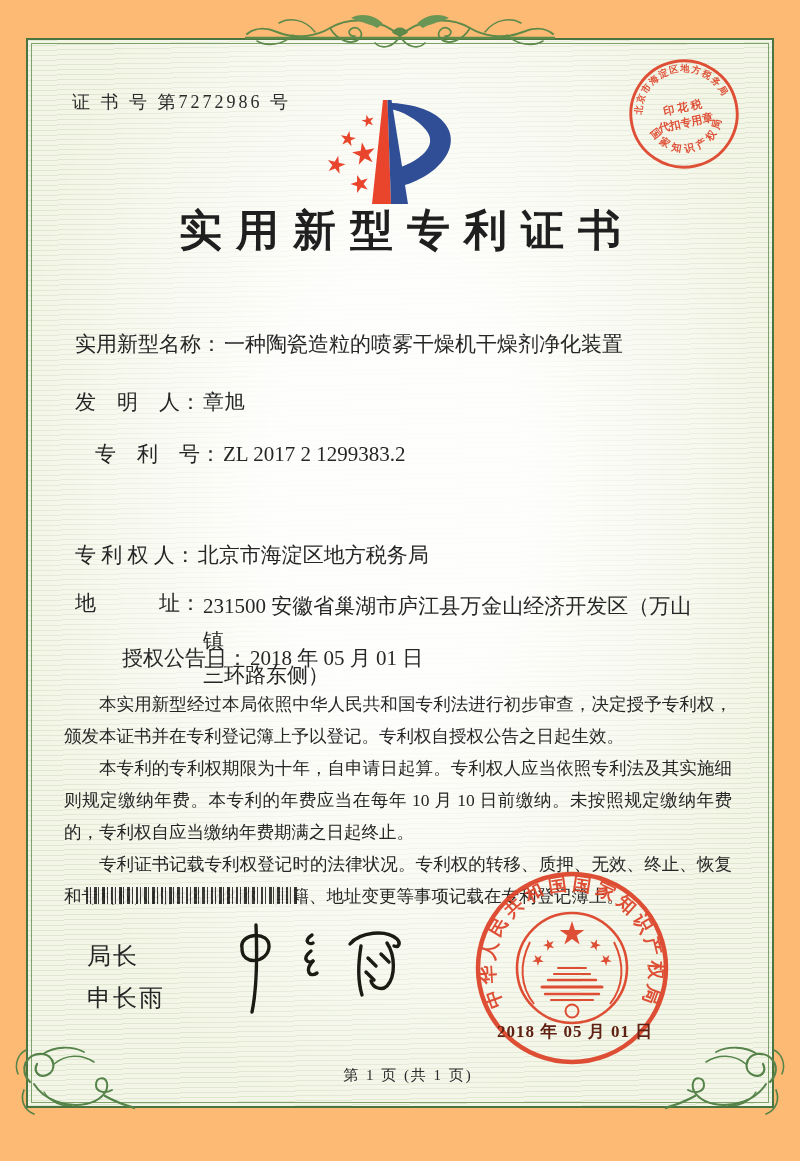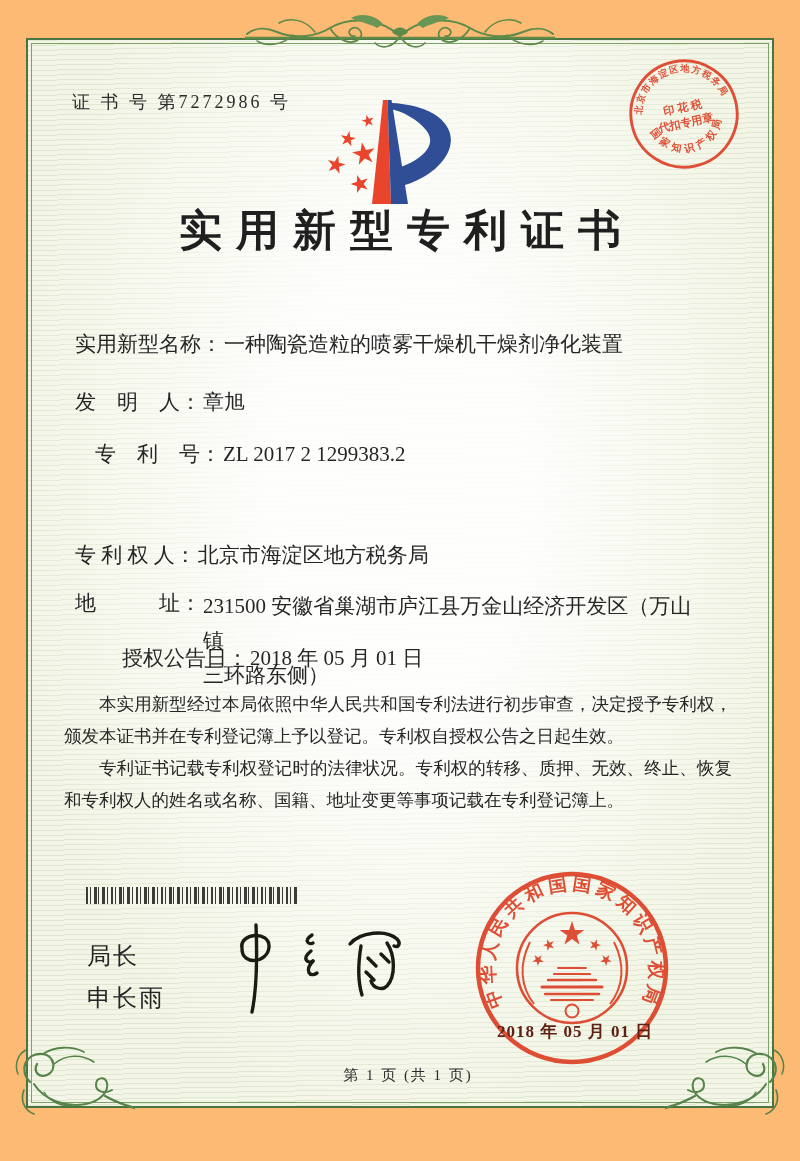--- a/index.html
+++ b/index.html
@@ -172,20 +172,21 @@
   </div>
   <div class="field-row" id="row-address">
     <span class="lbl">地　　　址：</span><span class="val addr-val"><span>231500 安徽省巢湖市庐江县万金山经济开发区（万山镇</span><br><span>三环路东侧）</span></span>
   </div>
   <div class="field-row" id="row-grantdate">
     <span class="lbl">授权公告日：</span><span class="val">2018 年 05 月 01 日</span>
   </div>
 
   <div class="body-text">
     <p>本实用新型经过本局依照中华人民共和国专利法进行初步审查，决定授予专利权，颁发本证书并在专利登记簿上予以登记。专利权自授权公告之日起生效。</p>
+    <p>本专利的专利权期限为十年，自申请日起算。专利权人应当依照专利法及其实施细则规定缴纳年费。本专利的年费应当在每年 10 月 10 日前缴纳。未按照规定缴纳年费的，专利权自应当缴纳年费期满之日起终止。</p>
     <p>专利证书记载专利权登记时的法律状况。专利权的转移、质押、无效、终止、恢复和专利权人的姓名或名称、国籍、地址变更等事项记载在专利登记簿上。</p>
   </div>
 
   <div class="barcode"></div>
 
   <div class="sig-label" id="sig-title">局长</div>
   <div class="sig-label" id="sig-name">申长雨</div>
 
   <svg id="signature-svg" viewBox="0 0 215 108">
     <g stroke="#1b1b14" stroke-width="3.4" fill="none" stroke-linecap="round" stroke-linejoin="round">

